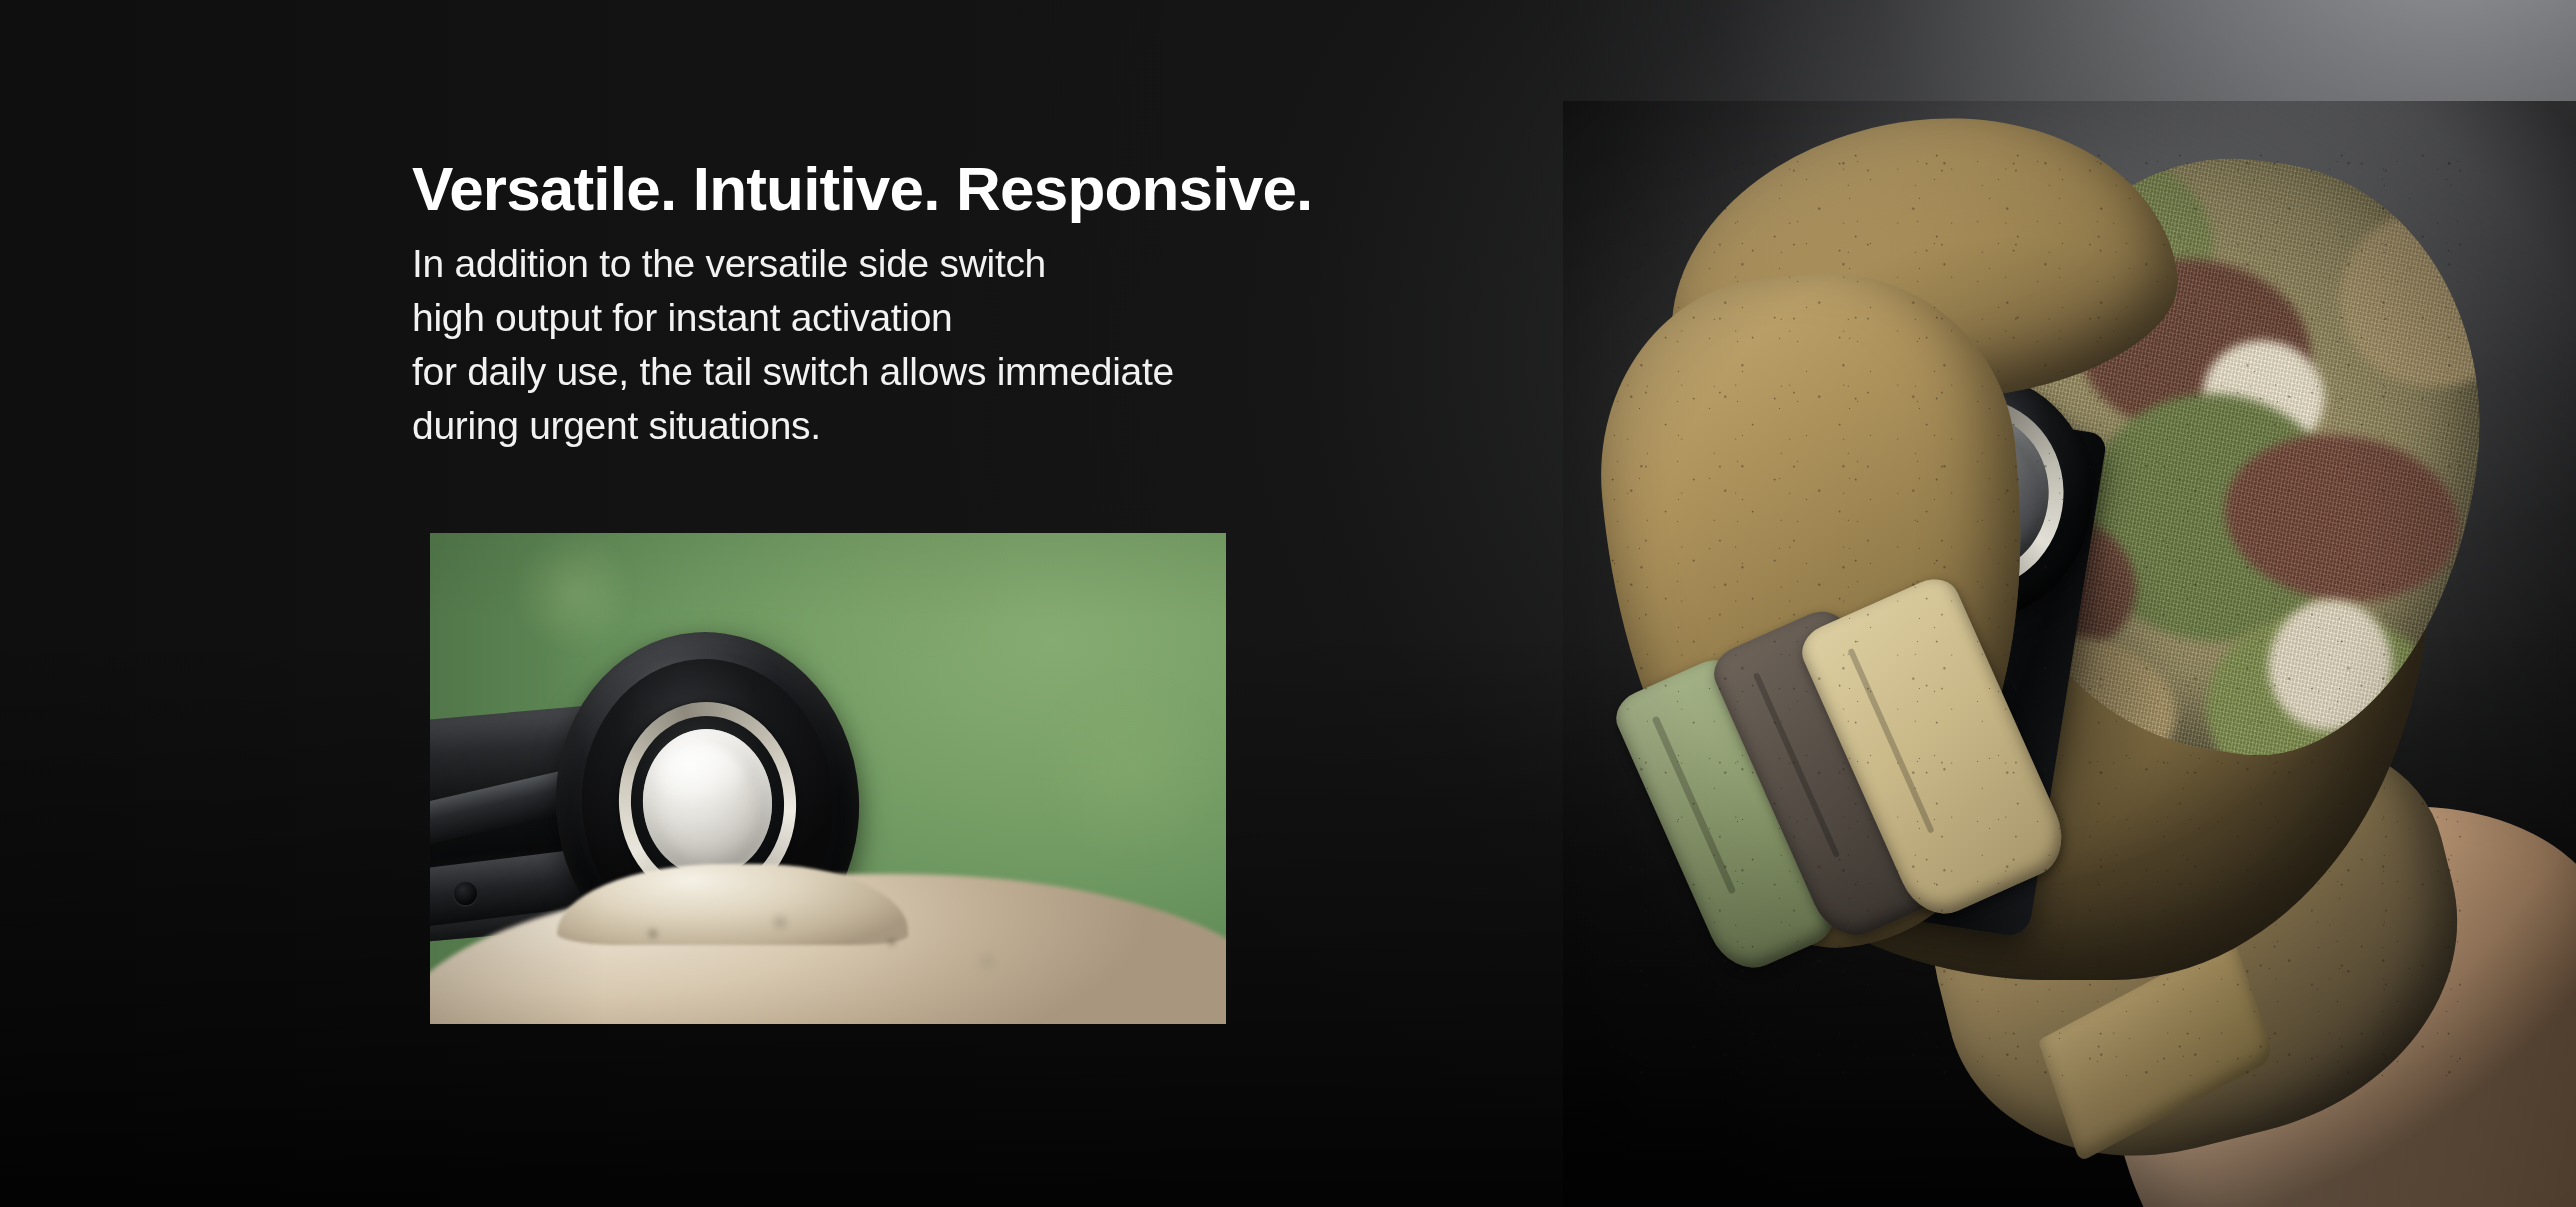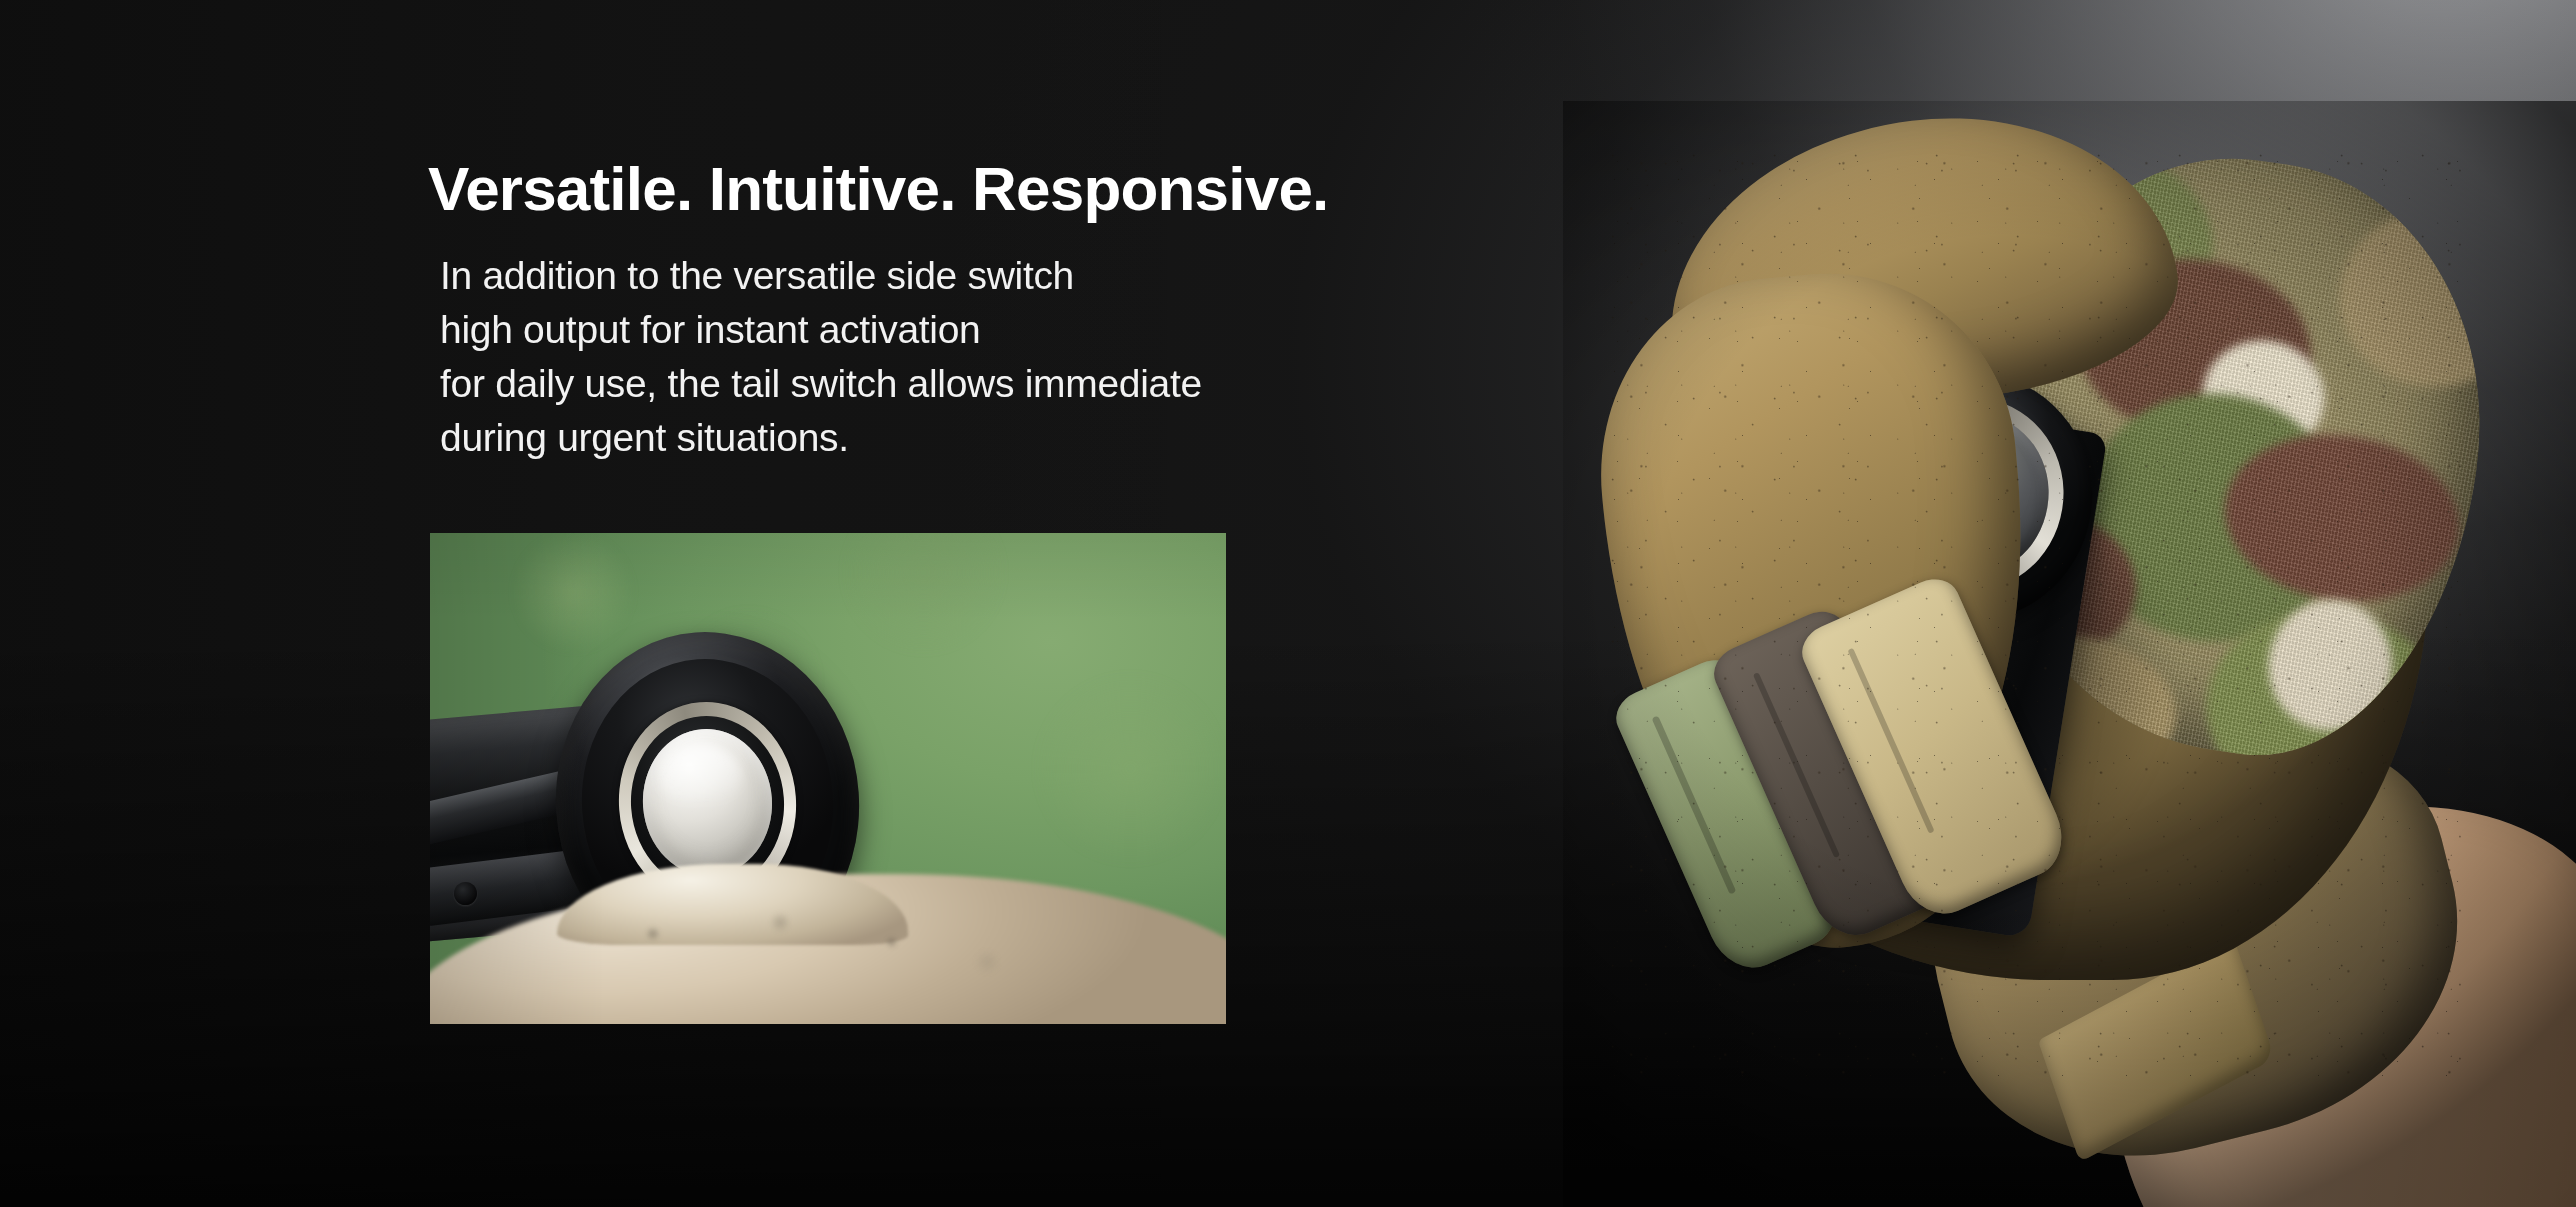--- a/index.html
+++ b/index.html
@@ -51,35 +51,35 @@
     position: absolute;
     inset: 0;
     background:
       linear-gradient(to bottom, rgba(0,0,0,0) 52%, rgba(0,0,0,0.55) 86%, rgba(0,0,0,0.82) 100%),
       linear-gradient(to right, rgba(10,10,10,0.55) 0%, rgba(10,10,10,0.12) 26%, rgba(0,0,0,0) 50%);
   }
 
   
   .copy {
     position: absolute;
-    left: 428px;
+    left: 412px;
     top: 158px;
     width: 1073px;
   }
   .headline {
     margin: 0;
     font-size: 62px;
     line-height: 1.0;
     font-weight: 700;
     letter-spacing: -0.8px;
     color: #ffffff;
     white-space: nowrap;
   }
   .body-copy {
-    margin: 12px;
+    margin: 0;
     padding-top: 17.4px;
     font-size: 39px;
     line-height: 54px;
     font-weight: 400;
     letter-spacing: -0.3px;
     color: #f2f2f2;
   }
   .body-copy .ln { display: block; }
 
   

